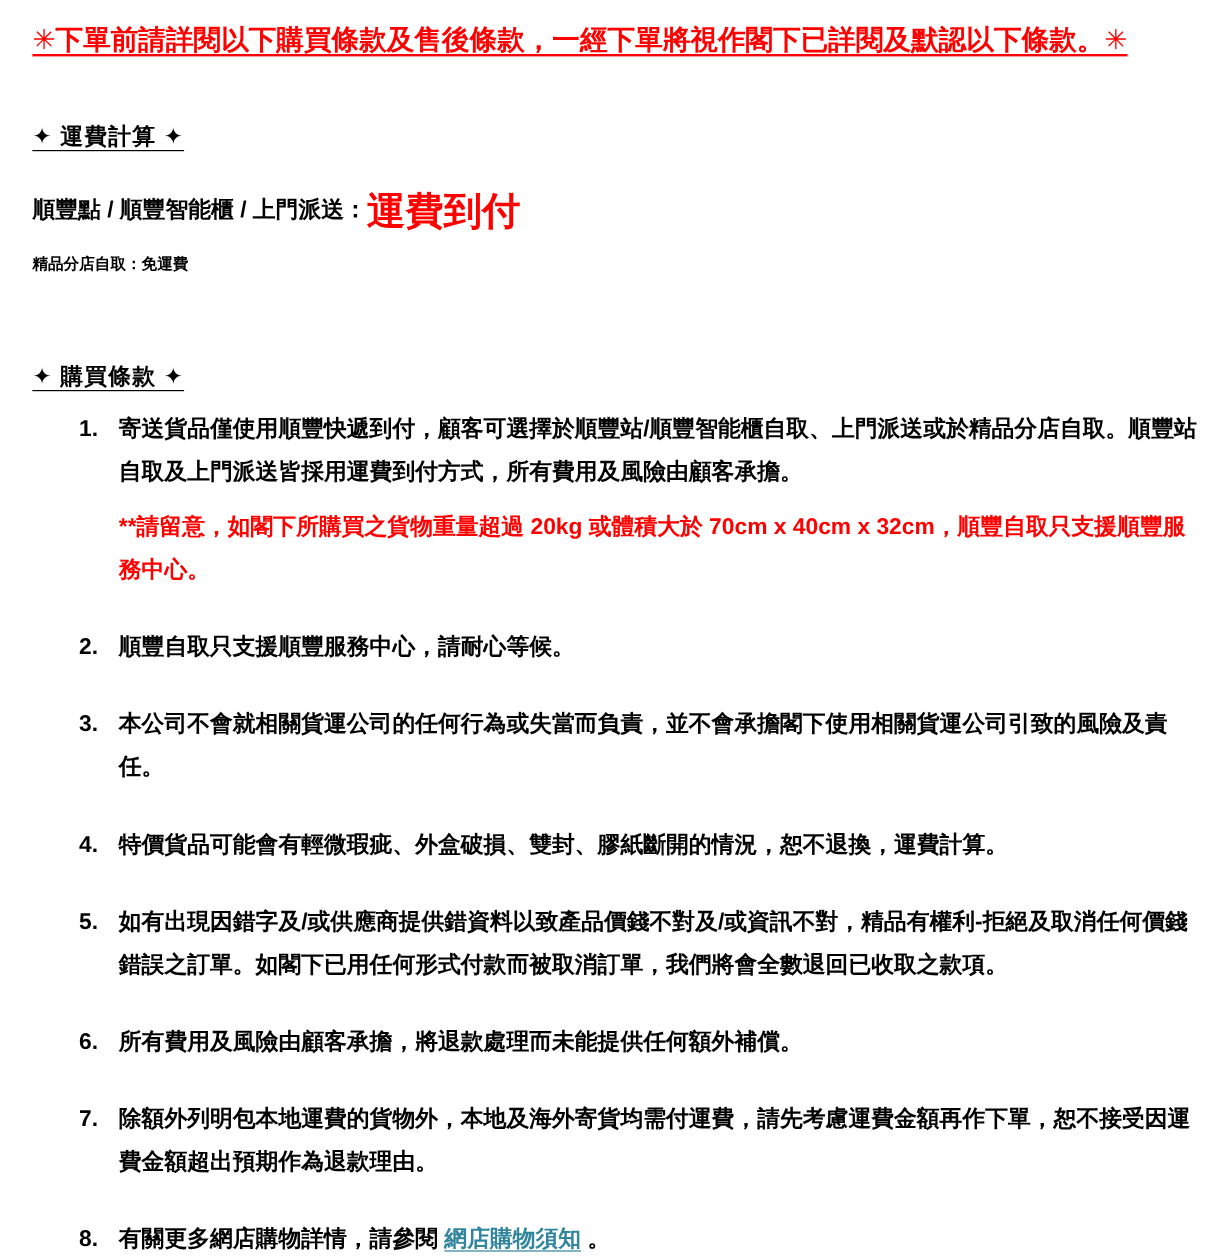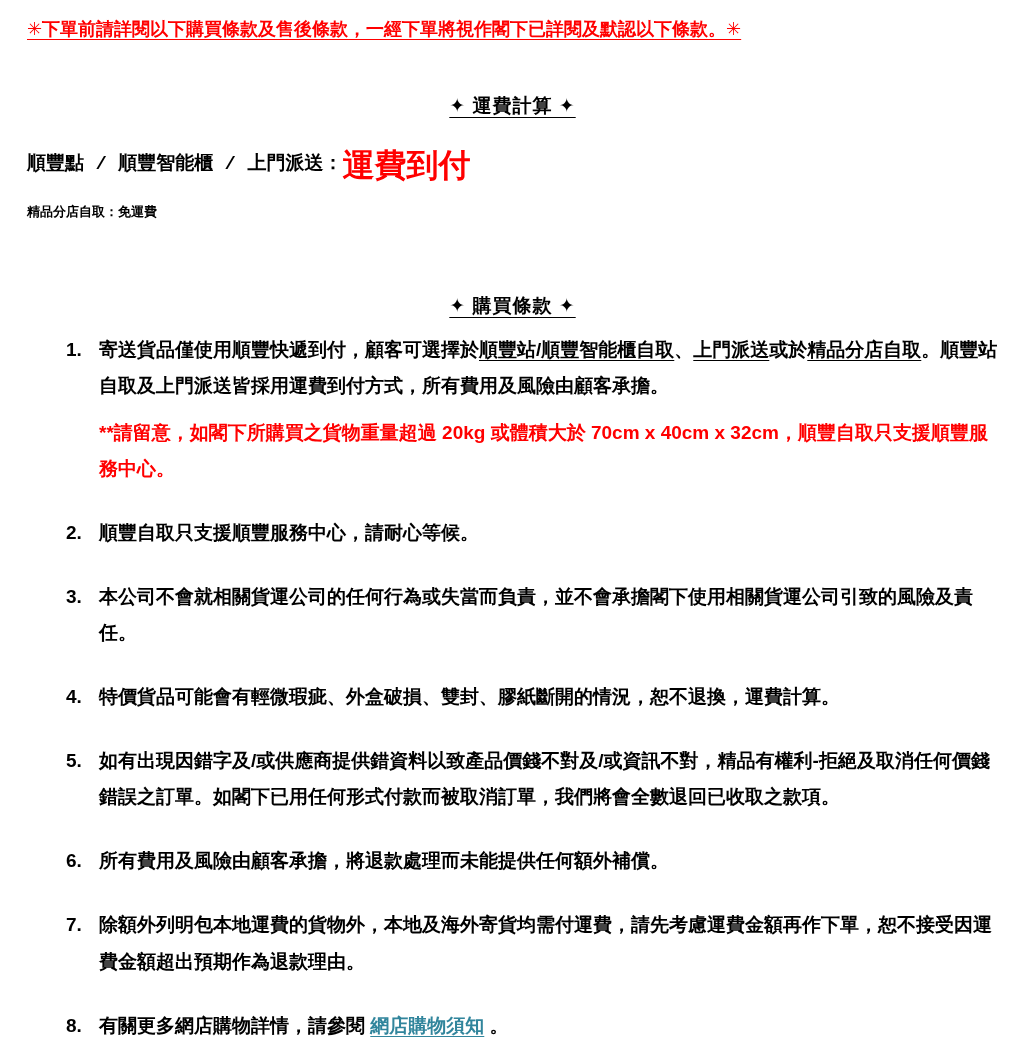--- a/index.html
+++ b/index.html
@@ -13,41 +13,39 @@
     min-height: 1048px;
     font-family: "Liberation Sans", "DejaVu Sans", sans-serif;
     font-weight: 700;
     color: var(--text-black, #000000);
   }
   .page {
     padding: 16px 28px 30px 27px;
   }
   .notice {
     margin: 0 0 50px 0;
-    font-size: 18px;
+    font-size: 23px;
     line-height: 1.5;
     color: var(--alert-red, #ff0000);
     text-decoration: underline;
     text-underline-offset: 4px;
   }
   .section-heading {
     margin: 0 0 30px 0;
     font-size: 19px;
     letter-spacing: 1px;
     text-decoration: underline;
     text-underline-offset: 5px;
-    text-align: center;
   }
   .shipping-methods {
     margin: 0 0 16px 0;
     font-size: 19px;
     line-height: 1.6;
     display: flex;
-    align-items: flex-start;
-    font-family: Liberation Mono, monospace;
+    align-items: center;
   }
   .cod {
     color: var(--alert-red, #ff0000);
     font-size: 32px;
     line-height: 1.2;
   }
   .pickup-line {
     margin: 0 0 72px 0;
     font-size: 13px;
   }
@@ -71,21 +69,20 @@
     margin: 0;
     max-width: 905px;
   }
   .term-note {
     margin: 10px 0 0 0;
     max-width: 905px;
     color: var(--alert-red, #ff0000);
     line-height: 1.9;
   }
   .u {
-    text-decoration: underline;
     text-underline-offset: 4px;
     margin-top: 44px;
   }
   a.link {
     color: var(--link-teal, #31859c);
     text-decoration: underline;
     text-underline-offset: 4px;
     cursor: pointer;
   }
 </style>

